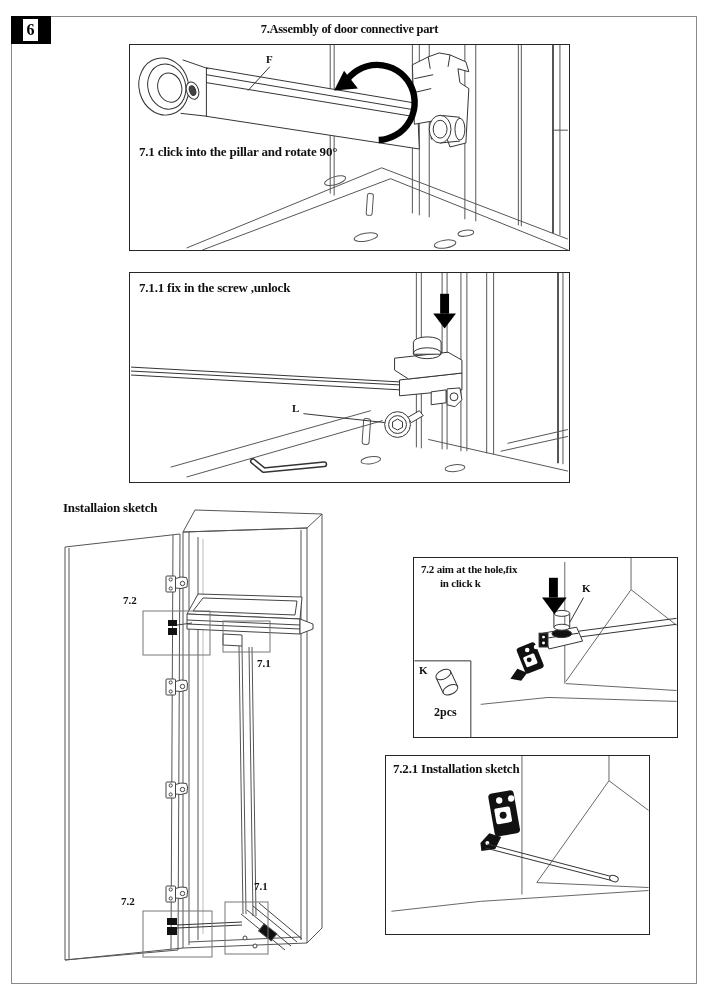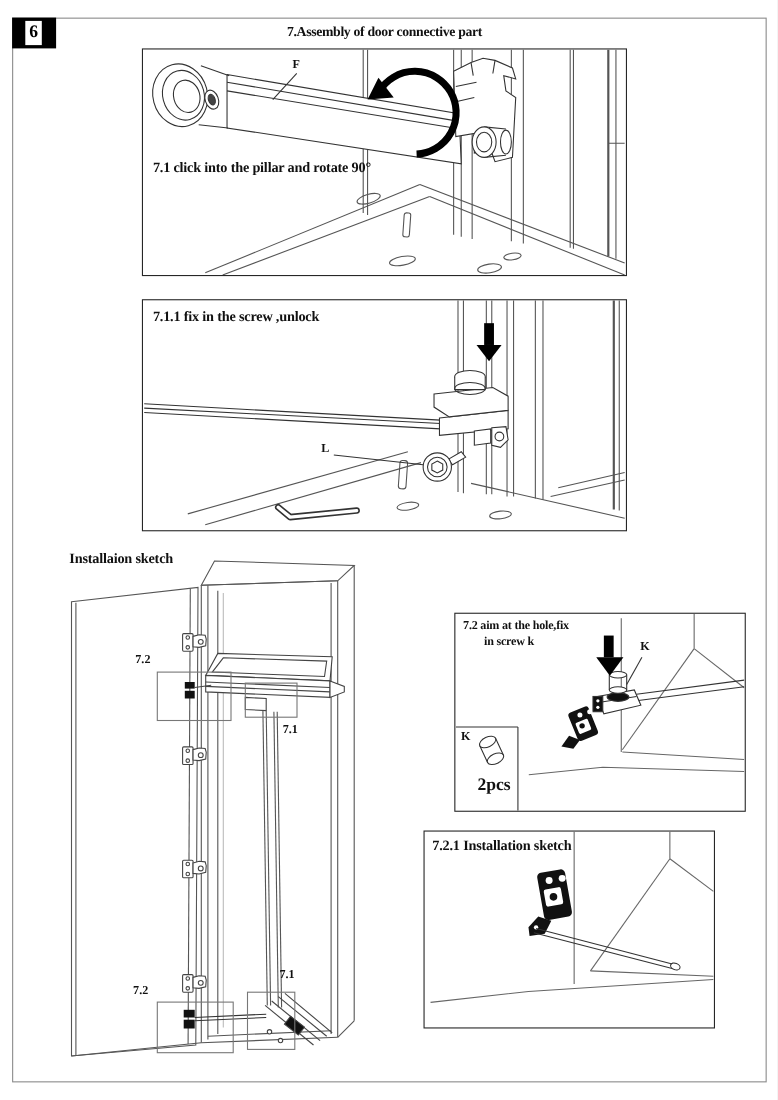--- a/index.html
+++ b/index.html
@@ -296,24 +296,24 @@
         <line x1="0" y1="104" x2="57" y2="104"></line>
         <line x1="57" y1="104" x2="57" y2="181"></line>
       </g>
       <g transform="rotate(-25 33 126)" stroke="#333" fill="#fff">
         <path d="M25,117 L41,117 L41,134 L25,134 Z"></path>
         <ellipse cx="33" cy="134" rx="8" ry="4.5"></ellipse>
         <ellipse cx="33" cy="117" rx="8" ry="4.5"></ellipse>
       </g>
     </svg>
     <div class="cap" style="left:7px;top:5px;font-size:11px;">7.2 aim at the hole,fix</div>
-    <div class="cap" style="left:26px;top:19px;font-size:11px;">in screw k</div>
+    <div class="cap" style="left:26px;top:19px;font-size:11px;">in click k</div>
     <div class="lbl" style="left:168px;top:24px;">K</div>
     <div class="lbl" style="left:5px;top:106px;">K</div>
-    <div class="lbl" style="left:20px;top:147px;font-size:16px;">2pcs</div>
+    <div class="lbl" style="left:20px;top:147px;font-size:12px;">2pcs</div>
   </div>
 
   <div class="panel p721">
     <svg viewBox="0 0 265 180">
       <g stroke="#666" fill="none">
         <line x1="137" y1="0" x2="137" y2="140"></line>
         <line x1="225" y1="0" x2="225" y2="25"></line>
         <line x1="225" y1="25" x2="152" y2="128"></line>
         <line x1="225" y1="25" x2="265" y2="55"></line>
         <line x1="152" y1="128" x2="265" y2="133"></line>

